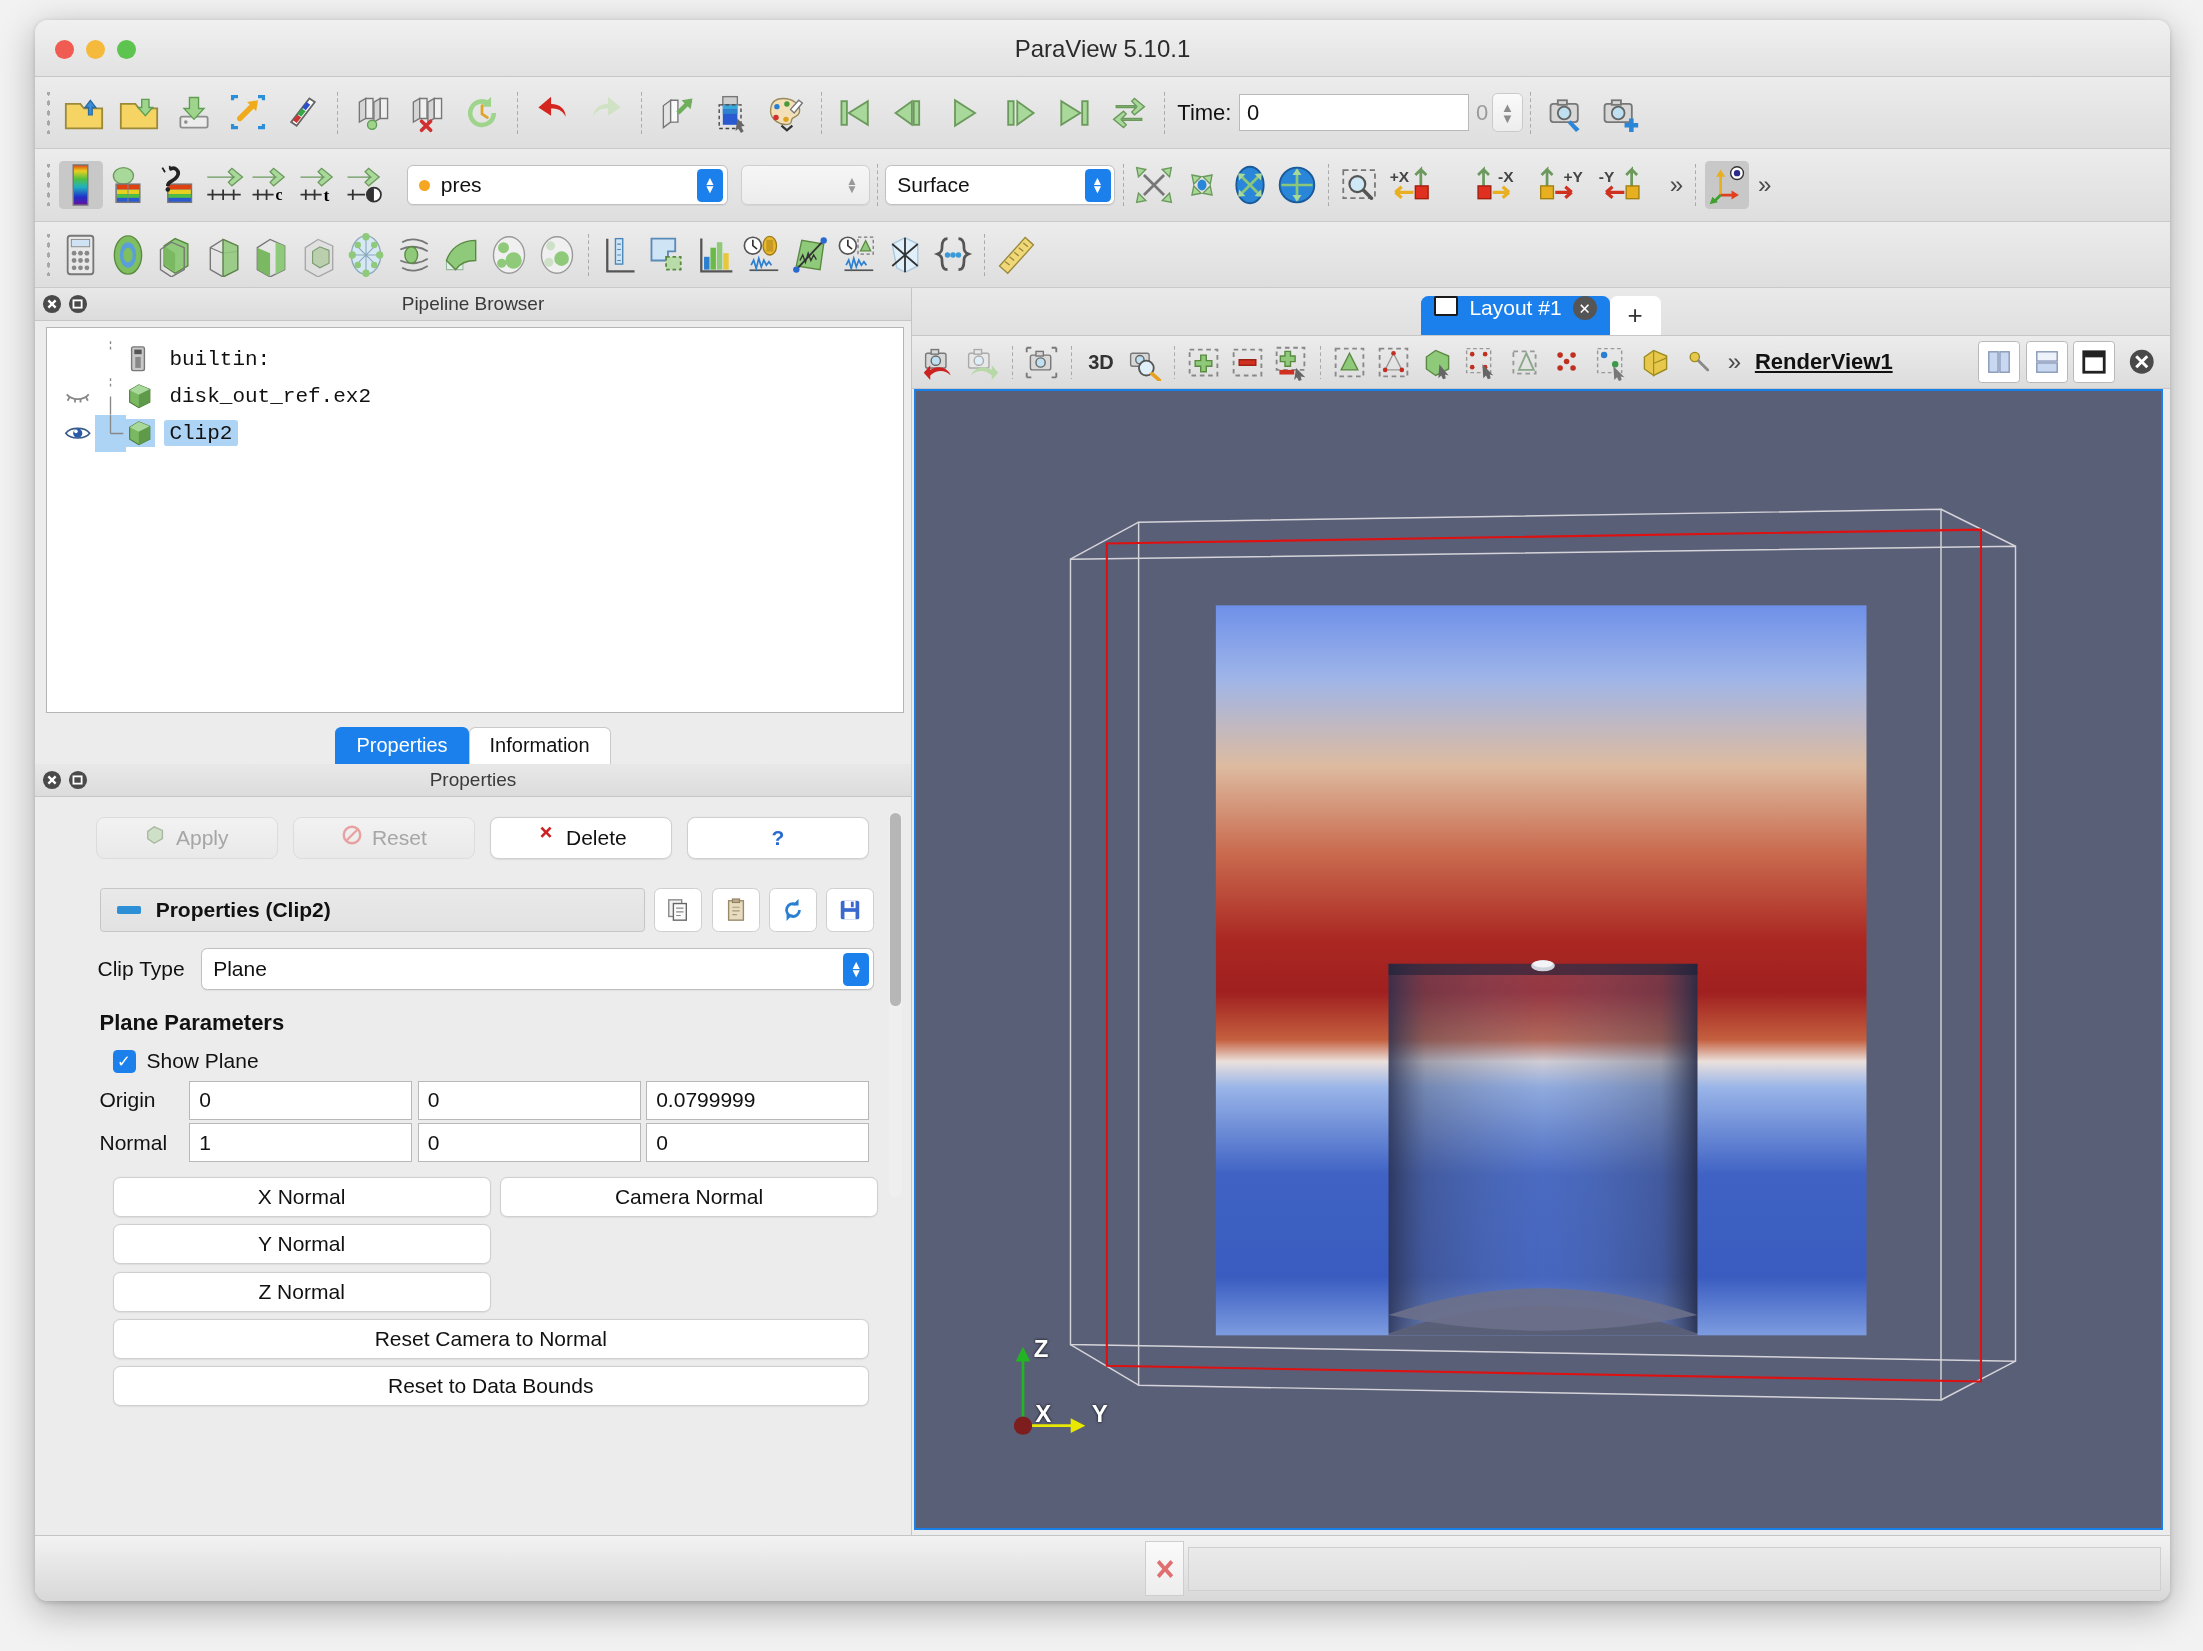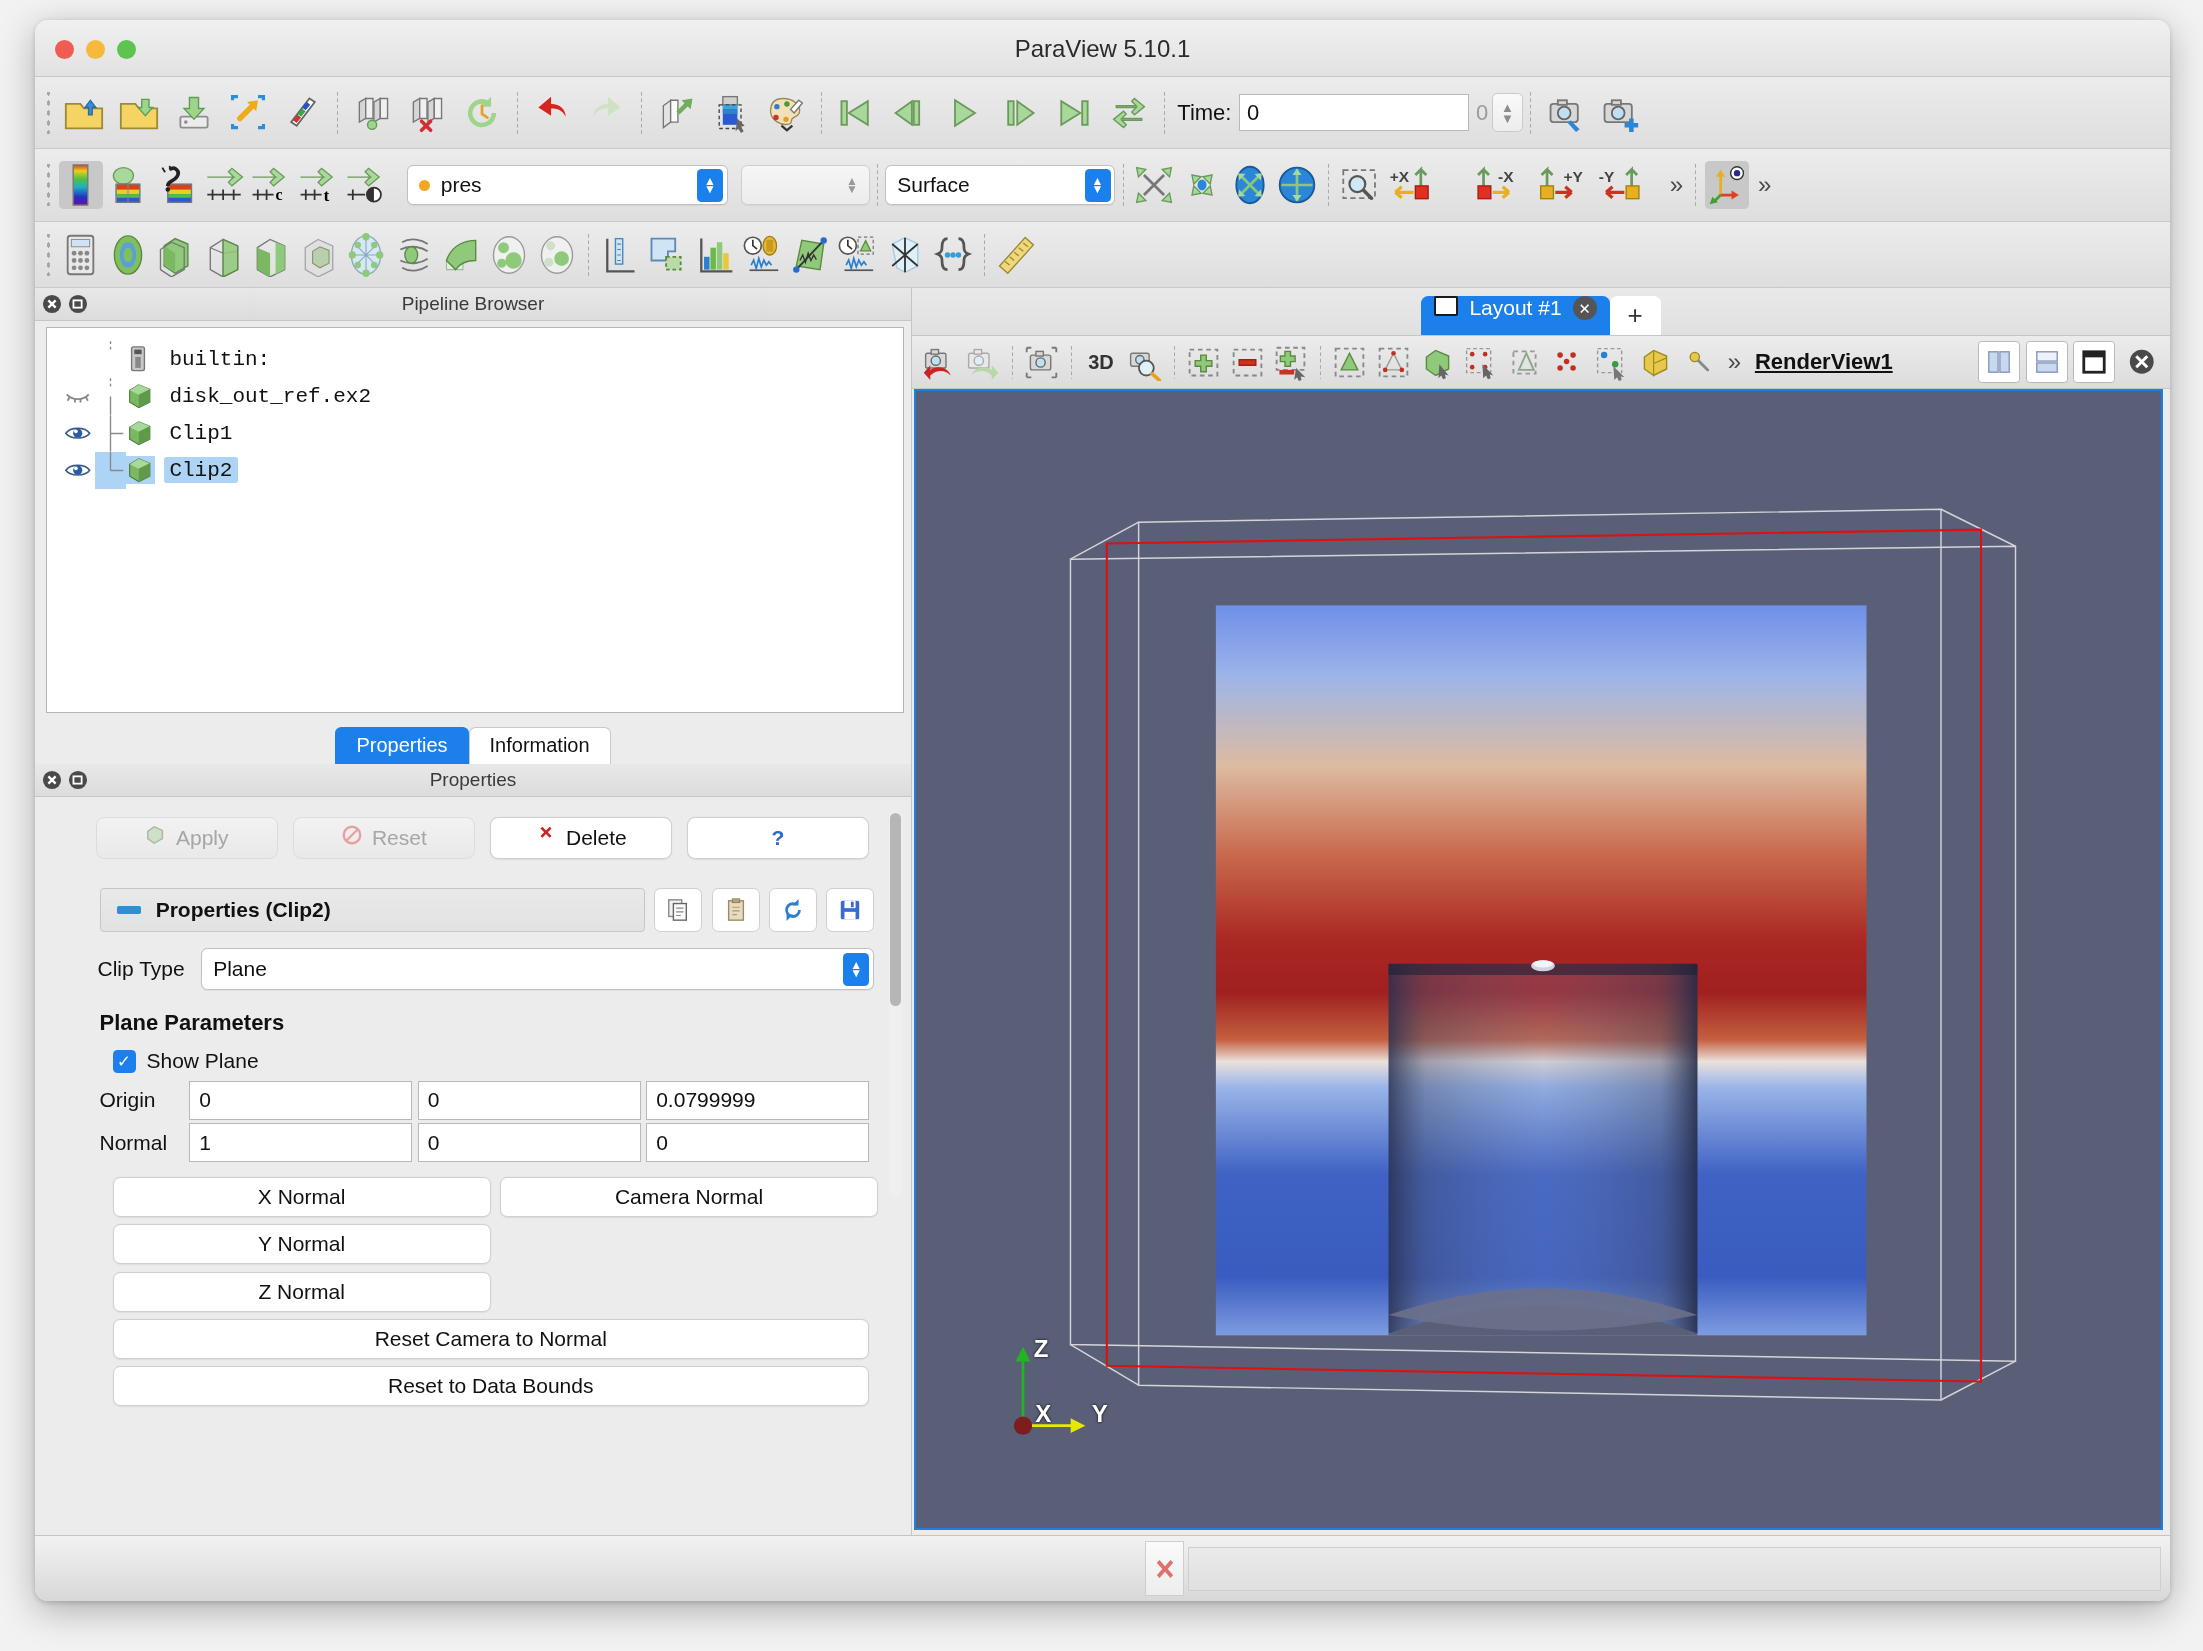--- a/index.html
+++ b/index.html
@@ -863,40 +863,20 @@
           <div class="picon">
               <svg width="27.5" height="27.5" viewBox="0 0 30 30">
                 <path d="M4 9l10-6 12 5v14l-12 6-10-6z" fill="#7ab862" stroke="#4a7a38" stroke-width="1.2"></path>
                 <path d="M14 3l12 5-12 6-10-5z" fill="#a8d89a"></path>
                 <path d="M14 14v14l12-6V8z" fill="#5f9a4a"></path>
               </svg>
             </div>
           <div class="plabel">disk_out_ref.ex2</div>
         </div>
 
-        <div class="prow">
-          <div class="peye">
-              <svg width="27.5" height="18.4" viewBox="0 0 30 20">
-                <path d="M2 10c5-7 21-7 26 0-5 7-21 7-26 0z" fill="#fff" stroke="#3a5a8a" stroke-width="1.8"></path>
-                <circle cx="15" cy="10" r="5" fill="#2a5aa8"></circle>
-                <circle cx="13" cy="8" r="2" fill="#fff"></circle>
-              </svg>
-            </div>
-          <div class="ptree"><svg width="31" height="37" viewBox="0 0 34 40">
-                <path d="M17 0v40M17 20h14" stroke="#888" stroke-width="1.5"></path>
-              </svg></div>
-          <div class="picon">
-              <svg width="27.5" height="27.5" viewBox="0 0 30 30">
-                <path d="M4 9l10-6 12 5v14l-12 6-10-6z" fill="#7ab862" stroke="#4a7a38" stroke-width="1.2"></path>
-                <path d="M14 3l12 5-12 6-10-5z" fill="#a8d89a"></path>
-                <path d="M14 14v14l12-6V8z" fill="#5f9a4a"></path>
-              </svg>
-            </div>
-          <div class="plabel">Clip1</div>
-        </div>
 
         <div class="prow sel">
           <div class="peye">
               <svg width="27.5" height="18.4" viewBox="0 0 30 20">
                 <path d="M2 10c5-7 21-7 26 0-5 7-21 7-26 0z" fill="#fff" stroke="#3a5a8a" stroke-width="1.8"></path>
                 <circle cx="15" cy="10" r="5" fill="#2a5aa8"></circle>
                 <circle cx="13" cy="8" r="2" fill="#fff"></circle>
               </svg>
             </div>
           <div class="ptree" style="background:#aed4f5"><svg width="31" height="37" viewBox="0 0 34 40">

